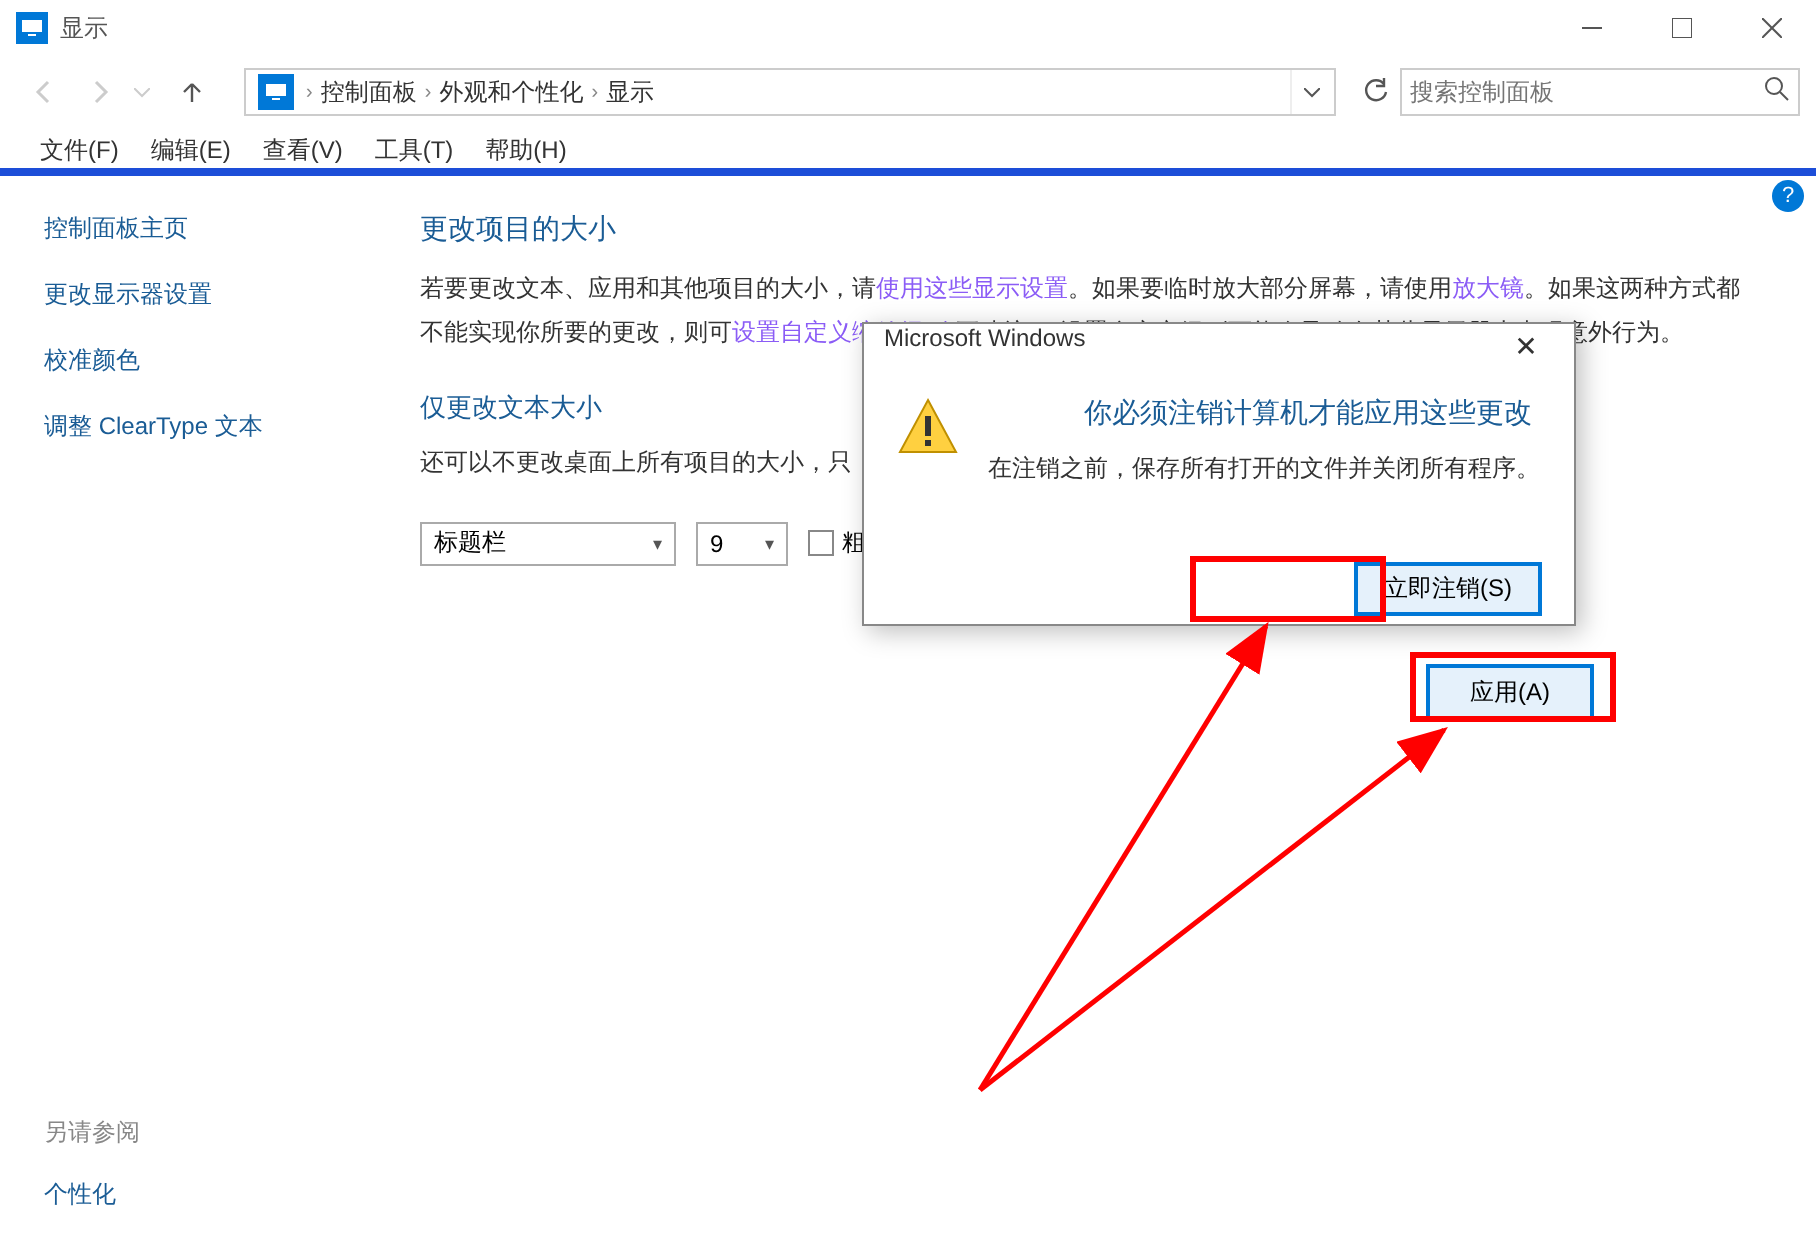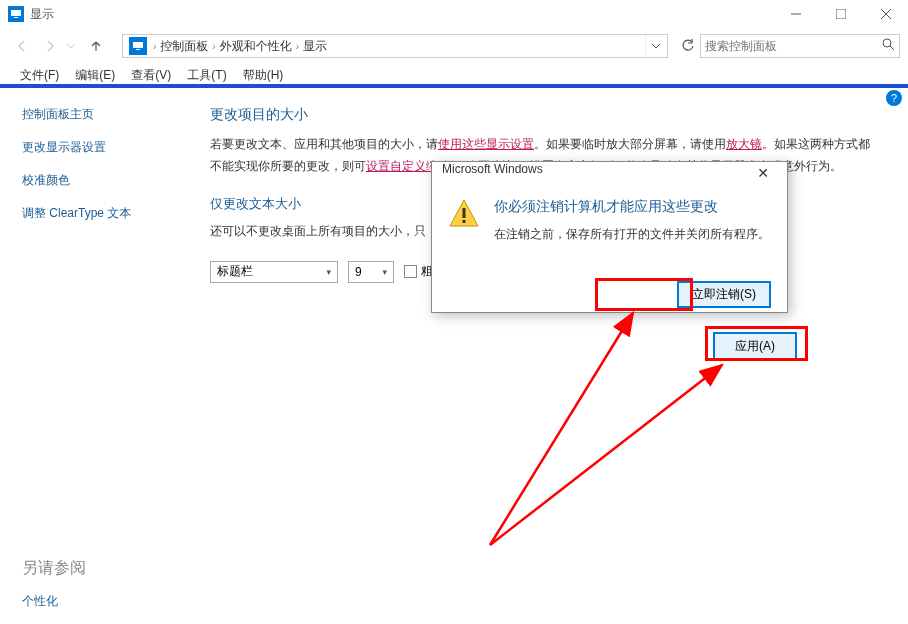--- a/index.html
+++ b/index.html
@@ -28,26 +28,26 @@
     .search-icon { color: #555; }
     
     .menubar { height: 24px; display: flex; align-items: flex-end; padding: 0 12px; border-bottom: 4px solid #1d4ed8; }
     .menu-item { padding: 0 8px; color: #333; cursor: pointer; font-size: 12px; }
     
     .content { display: flex; position: relative; height: calc(100% - 88px); }
     .sidebar { width: 200px; padding: 18px 0 0 22px; }
     .sidebar-title { color: #1a5c95; font-size: 12px; margin-bottom: 16px; }
     .sidebar-link { color: #1a5c95; font-size: 12px; margin-bottom: 16px; display: block; cursor: pointer; }
     .sidebar-sep { height: 320px; }
-    .sidebar-footer-title { color: #888; font-size: 16px; margin-bottom: 14px; font-family: Liberation Mono, monospace; }
+    .sidebar-footer-title { color: #888; font-size: 12px; margin-bottom: 14px; font-family: Liberation Mono, monospace; }
     
     .main { flex: 1; padding: 18px 30px 0 10px; position: relative; }
     .main-heading { color: #1a5c95; font-size: 14px; margin-bottom: 10px; }
     .main-text { color: #333; font-size: 12px; line-height: 1.8; margin-bottom: 18px; }
-    .main-text a { color: #be185d; text-decoration: underline; cursor: pointer; }
+    .main-text a { color: #8b5cf6; cursor: pointer; }
     .main-subheading { color: #1a5c95; font-size: 13px; margin-bottom: 8px; }
     
     .controls-row { display: flex; align-items: center; gap: 10px; margin-top: 18px; }
     .select-box { border: 1px solid #aaa; height: 22px; padding: 0 6px; display: flex; align-items: center; background: #fff; font-size: 12px; }
     .select-box .caret { margin-left: auto; padding-left: 10px; color: #555; font-size: 9px; }
     .select-box.title-sel { width: 128px; gap: 29px; }
     .select-box.size-sel { width: 46px; }
     .checkbox-wrap { display: flex; align-items: center; gap: 4px; }
     .checkbox { width: 13px; height: 13px; border: 1px solid #888; }
     
@@ -55,21 +55,21 @@
     .apply-btn { border: 2px solid #0078d7; background: #e5f1fb; padding: 4px 20px; font-size: 12px; cursor: pointer; }
     .apply-highlight { position: absolute; left: 705px; top: 326px; width: 103px; height: 35px; border: 3px solid #ff0000; pointer-events: none; }
     
     .help-icon { position: absolute; right: 6px; top: 90px; width: 16px; height: 16px; border-radius: 50%; background: #0078d7; color: #fff; display: flex; align-items: center; justify-content: center; font-size: 11px; cursor: pointer; }
     
     .dialog { position: absolute; left: 431px; top: 161px; width: 357px; height: 152px; background: #fff; border: 1px solid #888; box-shadow: 3px 3px 12px rgba(0,0,0,0.25); }
     .dialog-title { height: 28px; display: flex; align-items: flex-start; padding: 0 10px; font-size: 12px; color: #333; }
     .dialog-close { margin-left: auto; width: 28px; height: 22px; display: flex; align-items: center; justify-content: center; cursor: pointer; font-size: 14px; }
     .dialog-body { display: flex; padding: 8px 16px 0 16px; }
     .warn-icon { width: 32px; height: 32px; margin-right: 14px; flex-shrink: 0; }
-    .dialog-msg-title { color: #1a5c95; font-size: 14px; margin-bottom: 10px; }
+    .dialog-msg-title { color: #1a5c95; font-size: 14px; margin-bottom: 10px; margin-left: 48px; }
     .dialog-msg-text { color: #333; font-size: 12px; }
     .dialog-buttons { display: flex; justify-content: flex-end; gap: 10px; padding: 14px 16px 12px; }
     .dlg-btn { border: 1px solid #999; background: #e1e1e1; padding: 4px 14px; font-size: 12px; cursor: pointer; margin-top: 24px; }
     .dlg-btn.primary { border: 2px solid #0078d7; background: #e5f1fb; padding: 3px 13px; }
     .logoff-highlight { position: absolute; left: 595px; top: 278px; width: 98px; height: 33px; border: 3px solid #ff0000; pointer-events: none; }
     
     .arrows-svg { position: absolute; left: 0; top: 0; width: 908px; height: 624px; pointer-events: none; }
   </style>
 </head>
 <body>

